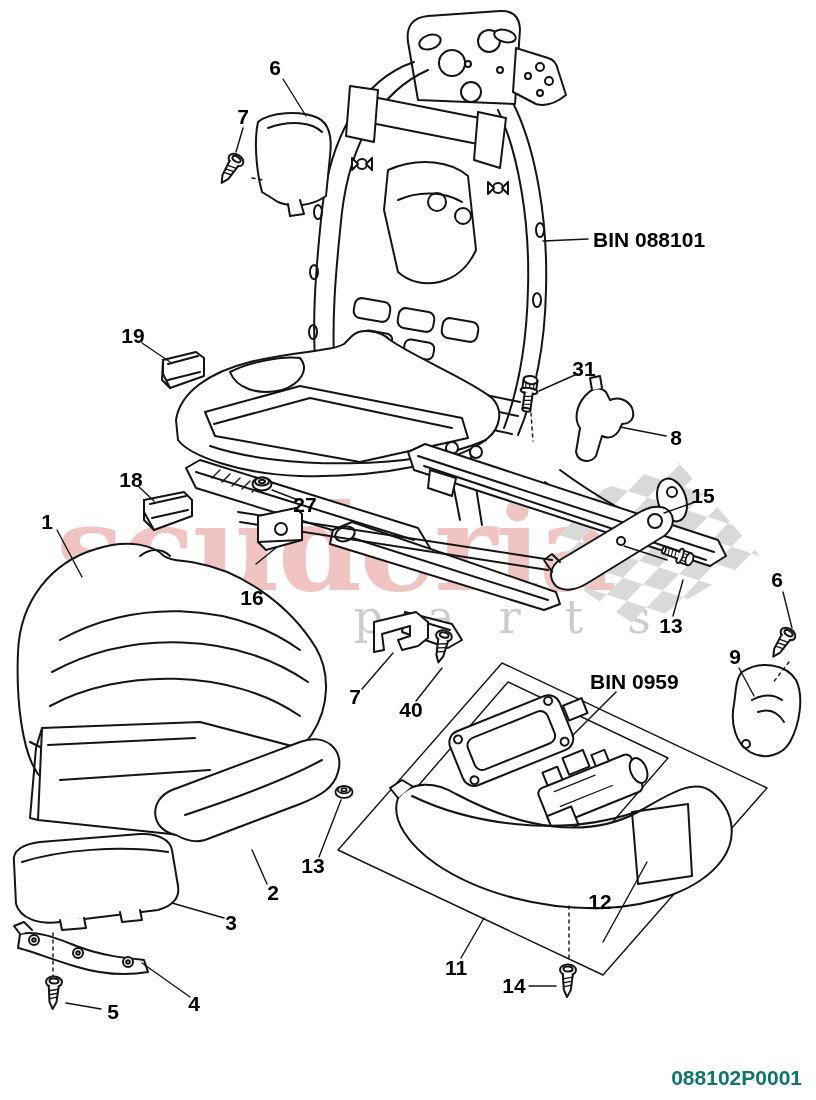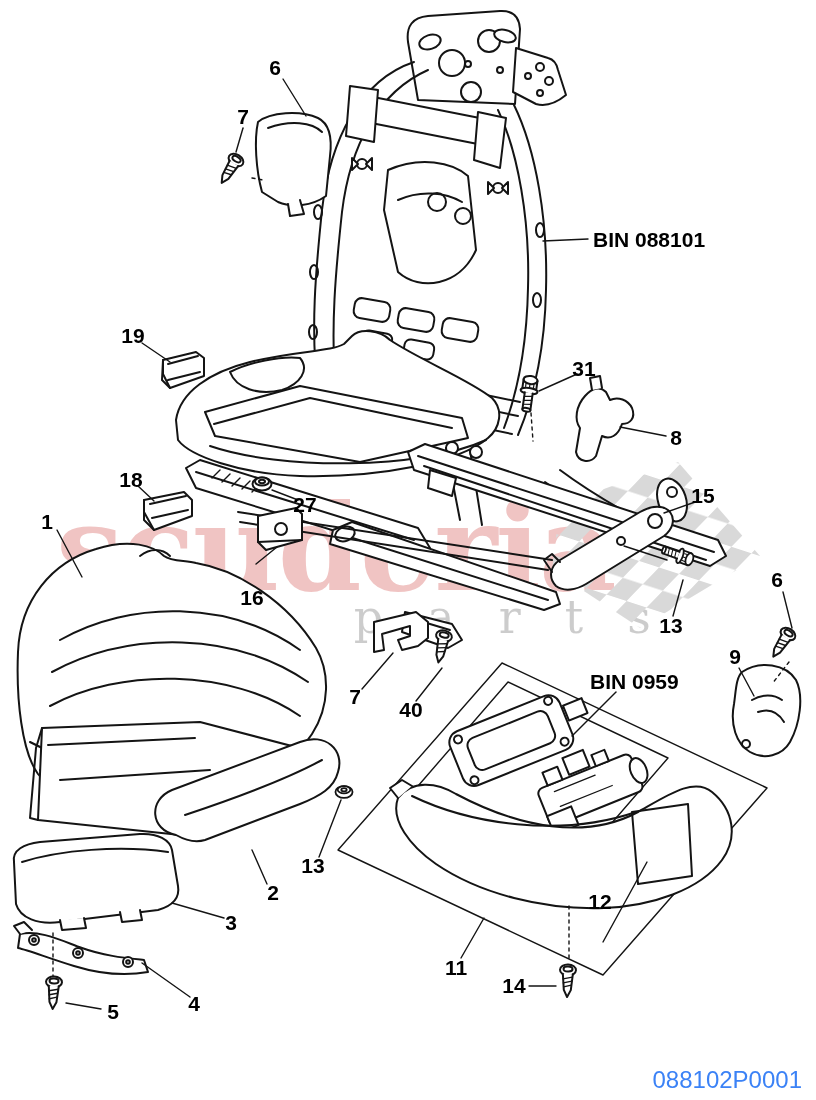--- a/index.html
+++ b/index.html
@@ -10,21 +10,21 @@
             font-weight:700;font-size:120px;letter-spacing:-2px;line-height:1;
             color:rgba(206,60,55,0.30);white-space:nowrap;}
   .wm-tag{position:absolute;left:62px;top:590px;font-family:"DejaVu Serif",serif;
           font-weight:400;font-size:46px;letter-spacing:44px;word-spacing:26px;
           color:rgba(0,0,0,0.20);white-space:nowrap;}
   .art{position:absolute;left:0;top:0;}
   
   .callout{position:absolute;transform:translate(-50%,-50%);font-weight:700;
            font-size:21px;color:#000;white-space:nowrap;}
   .binlabel{position:absolute;font-weight:700;font-size:21px;color:#000;white-space:nowrap;}
-  .partcode{position:absolute;right:14px;top:1066px;font-weight:400;font-size:24px;color:#3b82f6;}
+  .partcode{position:absolute;right:14px;top:1066px;font-weight:700;font-size:21px;color:#0f766e;}
 </style>
 </head>
 <body>
 
 <div class="stage">
 
   <div class="wm-brand">scuderia</div>
   <div class="wm-tag">car parts</div>
 
   <svg class="art" width="816" height="1100" viewBox="0 0 816 1100" fill="none" stroke="#141414" stroke-width="2" stroke-linejoin="round" stroke-linecap="round">

